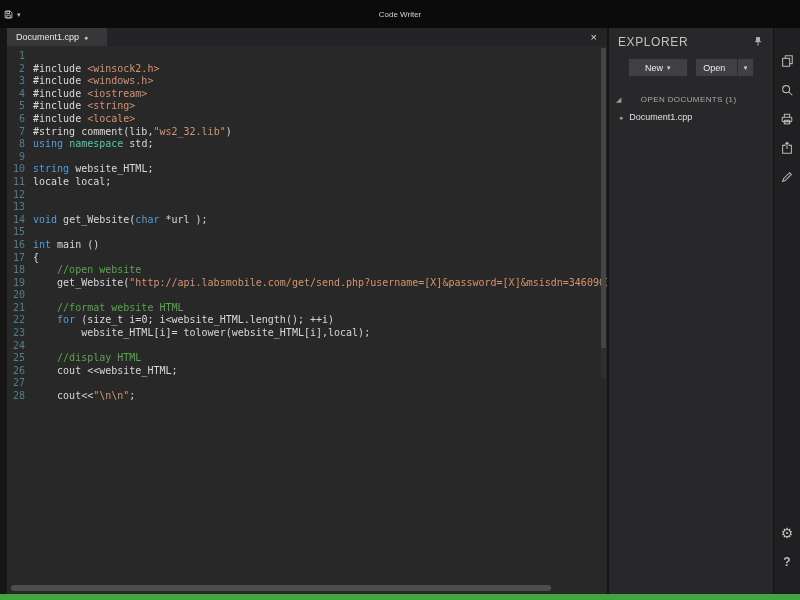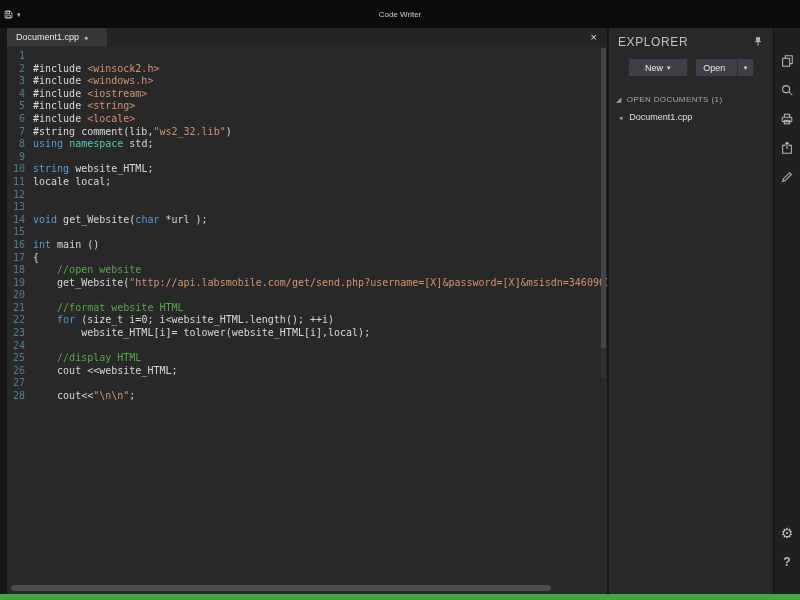--- a/index.html
+++ b/index.html
@@ -42,21 +42,21 @@
 
   
   .explorer { flex:1; background:#28282a; display:flex; flex-direction:column; min-width:0; }
   .exp-header { display:flex; justify-content:space-between; align-items:center; padding:7px 9px 5px 9px; color:#c2c2c2; font-size:12px; letter-spacing:.6px; }
   .btn-row { display:flex; gap:7px; padding:4px 19px; }
   .btn { flex:1; height:19px; background:#404044; border:1px solid #2a2a2e; color:#ececec; font-size:9px; display:flex; align-items:center; justify-content:center; gap:4px; cursor:default; }
   .btn .caret { font-size:7px; color:#d5d5d5; }
   .btn.split { padding:0; }
   .btn.split .btn-main { flex:1; display:flex; align-items:center; justify-content:center; height:100%; }
   .btn.split .btn-arrow { width:16px; height:100%; border-left:1px solid #2a2a2e; display:flex; align-items:center; justify-content:center; }
-  .section-header { display:flex; align-items:center; gap:5px; padding:14px 9px 4px 7px; color:#a8a8a8; font-size:8px; letter-spacing:.4px; cursor:default; }
+  .section-header { display:flex; align-items:center; gap:19px; padding:14px 9px 4px 7px; color:#a8a8a8; font-size:8px; letter-spacing:.4px; cursor:default; }
   .section-header .tri { font-size:7px; color:#9a9a9a; }
   .doc-item { display:flex; align-items:center; gap:6px; padding:4px 9px 4px 10px; color:#e0e0e0; font-size:9px; cursor:default; }
   .doc-item .bullet { color:#9a9a9a; font-size:7px; }
 
   
   .iconstrip { width:27px; flex:none; background:#202022; border-left:1px solid #141414; display:flex; flex-direction:column; align-items:center; padding-top:26px; gap:15px; }
   .iconstrip .spacer { flex:1; }
   .glyph { color:#bdbdbd; font-size:14px; line-height:14px; cursor:default; }
   .glyph.help { font-size:12px; font-weight:bold; }
   .icn { display:block; cursor:default; }

